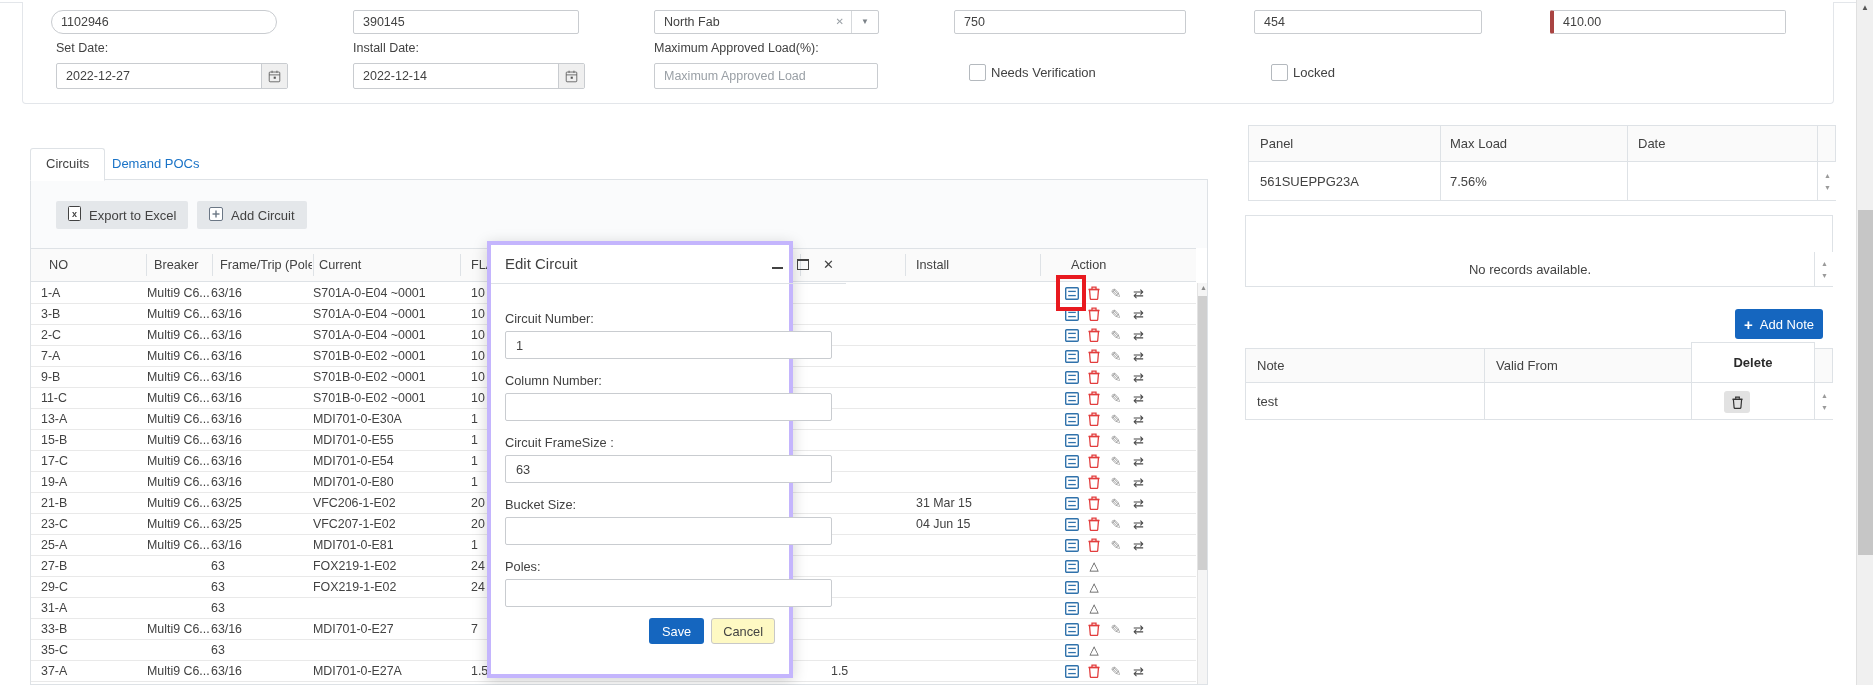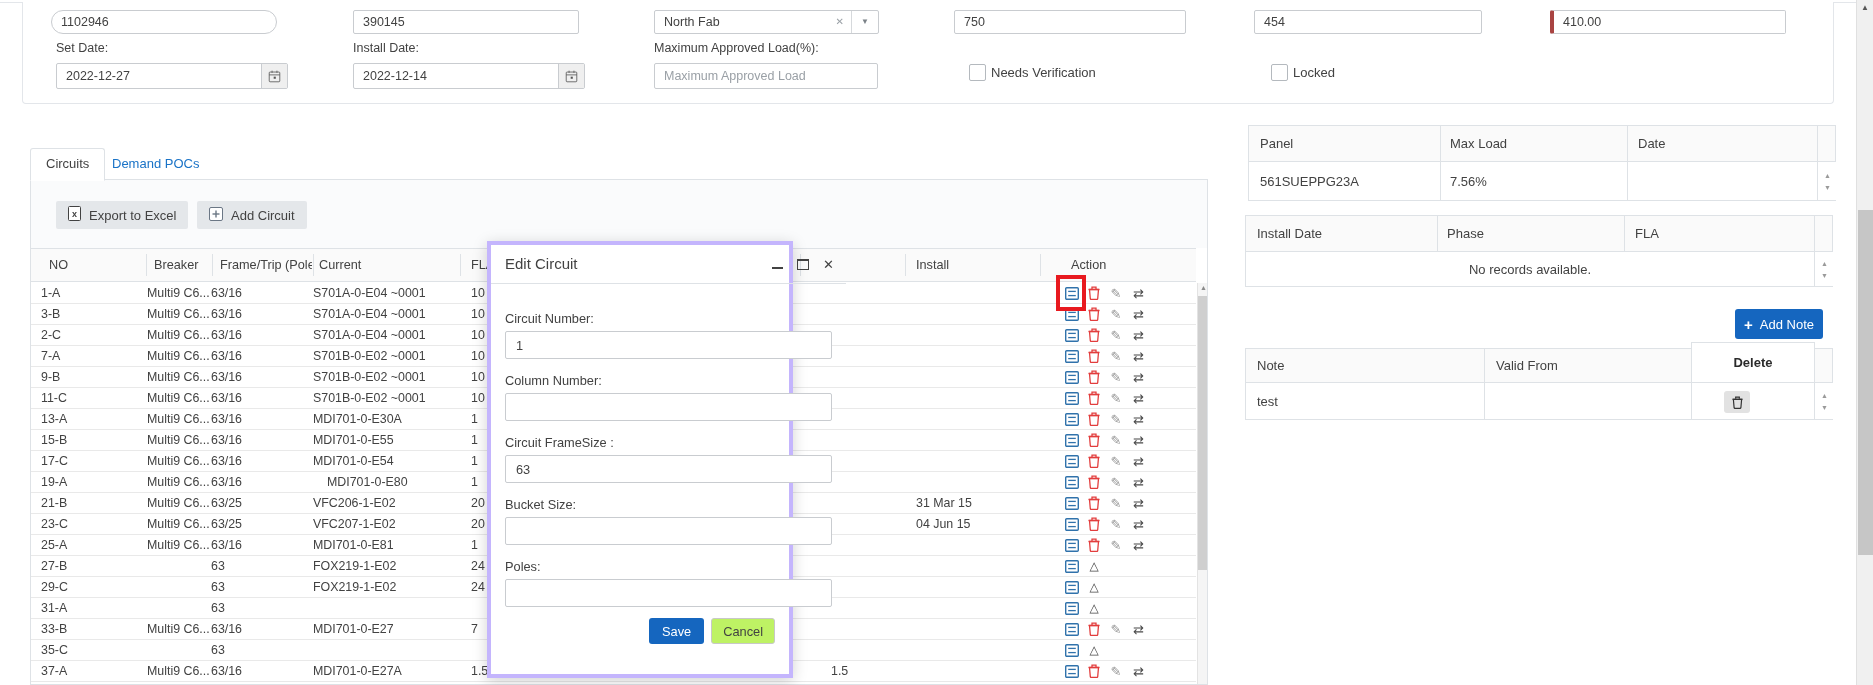--- a/index.html
+++ b/index.html
@@ -85,21 +85,21 @@
   .m-winbtns{position:absolute;right:12px;top:10px;display:flex;gap:14px;align-items:center;height:18px;}
   .w-min{width:11px;height:0;border-bottom:2px solid #424242;margin-top:8px;cursor:pointer;}
   .w-max{width:10px;height:8px;border:1.5px solid #424242;border-top-width:2.5px;cursor:pointer;}
   .w-close{font-size:13px;color:#424242;cursor:pointer;line-height:13px;}
   .m-label{position:absolute;left:14px;font-size:12.8px;color:#424242;}
   .m-input{position:absolute;left:14px;width:327px;height:28px;border:1px solid #c9ccd0;border-radius:2px;
            box-sizing:border-box;font:12.8px "Liberation Sans",sans-serif;color:#424242;padding:0 10px;outline:none;}
   .m-footer{position:absolute;right:14px;top:373px;display:flex;gap:7px;}
   .btn-save{height:26px;padding:0 13px;background:#1566bf;color:#fff;border:none;border-radius:3px;
             font:12.8px "Liberation Sans",sans-serif;cursor:pointer;}
-  .btn-cancel{height:26px;padding:0 11px;background:#bef264;color:#424242;border:1px solid #c8c8c8;border-radius:3px;
+  .btn-cancel{height:26px;padding:0 11px;background:#fef9c3;color:#424242;border:1px solid #c8c8c8;border-radius:3px;
               font:12.8px "Liberation Sans",sans-serif;cursor:pointer;}
   .icon-frame{position:absolute;left:1056px;top:275px;width:30px;height:36px;border:4px solid #e8191f;
               box-sizing:border-box;z-index:30;pointer-events:none;}
 
   
   .pg-scroll{position:absolute;left:1856px;top:0;width:17px;height:685px;background:#f0f0f0;border-left:1px solid #e0e0e0;box-sizing:border-box;}
   .pg-arrow{position:absolute;left:0;top:3px;width:16px;text-align:center;font-size:8px;color:#575757;}
   .pg-thumb{position:absolute;left:1px;top:210px;width:15px;height:345px;background:#c6c6c6;}
 </style>
 </head>
@@ -484,21 +484,21 @@
             </span>
             <span class="a-ic">
               <span class="swap">⇄</span>
             </span>
           </div>
         </div>
         <div class="g-row" style="top: 189px;">
           <div class="g-cell" style="left: 10px; width: 100px;">19-A</div>
           <div class="g-cell" style="left: 116px; width: 62px;">Multi9 C6...</div>
           <div class="g-cell" style="left: 180px; width: 96px;">63/16</div>
-          <div class="g-cell" style="left: 296px; width: 145px;">MDI701-0-E80</div>
+          <div class="g-cell" style="left: 282px; width: 145px;">MDI701-0-E80</div>
           <div class="g-cell" style="left: 440px; width: 50px;">1</div>
           <div class="g-cell" style="left: 597px; width: 130px;"></div>
           <div class="g-cell" style="left: 800px; width: 60px;"></div>
           <div class="g-cell" style="left: 885px; width: 120px;"></div>
           <div class="g-act">
             <span class="a-ic">
               <svg width="14" height="13" viewBox="0 0 14 13">
                 <rect x="0.7" y="0.7" width="12.6" height="11.6" rx="1" fill="none" stroke="#3072ab" stroke-width="1.4"></rect>
                 <line x1="3.2" y1="4.4" x2="10.8" y2="4.4" stroke="#3072ab" stroke-width="1.3"></line>
                 <line x1="3.2" y1="8.6" x2="10.8" y2="8.6" stroke="#3072ab" stroke-width="1.3"></line>
@@ -811,28 +811,20 @@
       <div class="rt-sep" style="left:191px;top:36px;height:38px;"></div>
       <div class="rt-sep" style="left:378px;top:36px;height:38px;"></div>
       <div class="rt-strip" style="left:568px;top:36px;width:19px;height:38px;">
         <span>▲</span>
           <span>▼</span>
       </div>
     </div>
   </div>
 
   <div class="rtable" style="left:1245px;top:215px;width:588px;height:72px;">
-    <div class="rt-head" style="height:36px;">
-      <div class="rt-hcell" style="left:11px;top:10px;">Install Date</div>
-      <div class="rt-hcell" style="left:201px;top:10px;">Phase</div>
-      <div class="rt-hcell" style="left:389px;top:10px;">FLA</div>
-      <div class="rt-sep" style="left:191px;height:36px;"></div>
-      <div class="rt-sep" style="left:378px;height:36px;"></div>
-      <div class="rt-sep" style="left:568px;height:36px;"></div>
-    </div>
     <div class="empty-text" style="top:46px;">No records available.</div>
     <div class="rt-strip" style="left:568px;top:36px;width:19px;height:34px;">
       <span>▲</span>
         <span>▼</span>
     </div>
   </div>
 
   <button class="addnote">
     <span class="plus">+</span>
     <span>Add Note</span>

